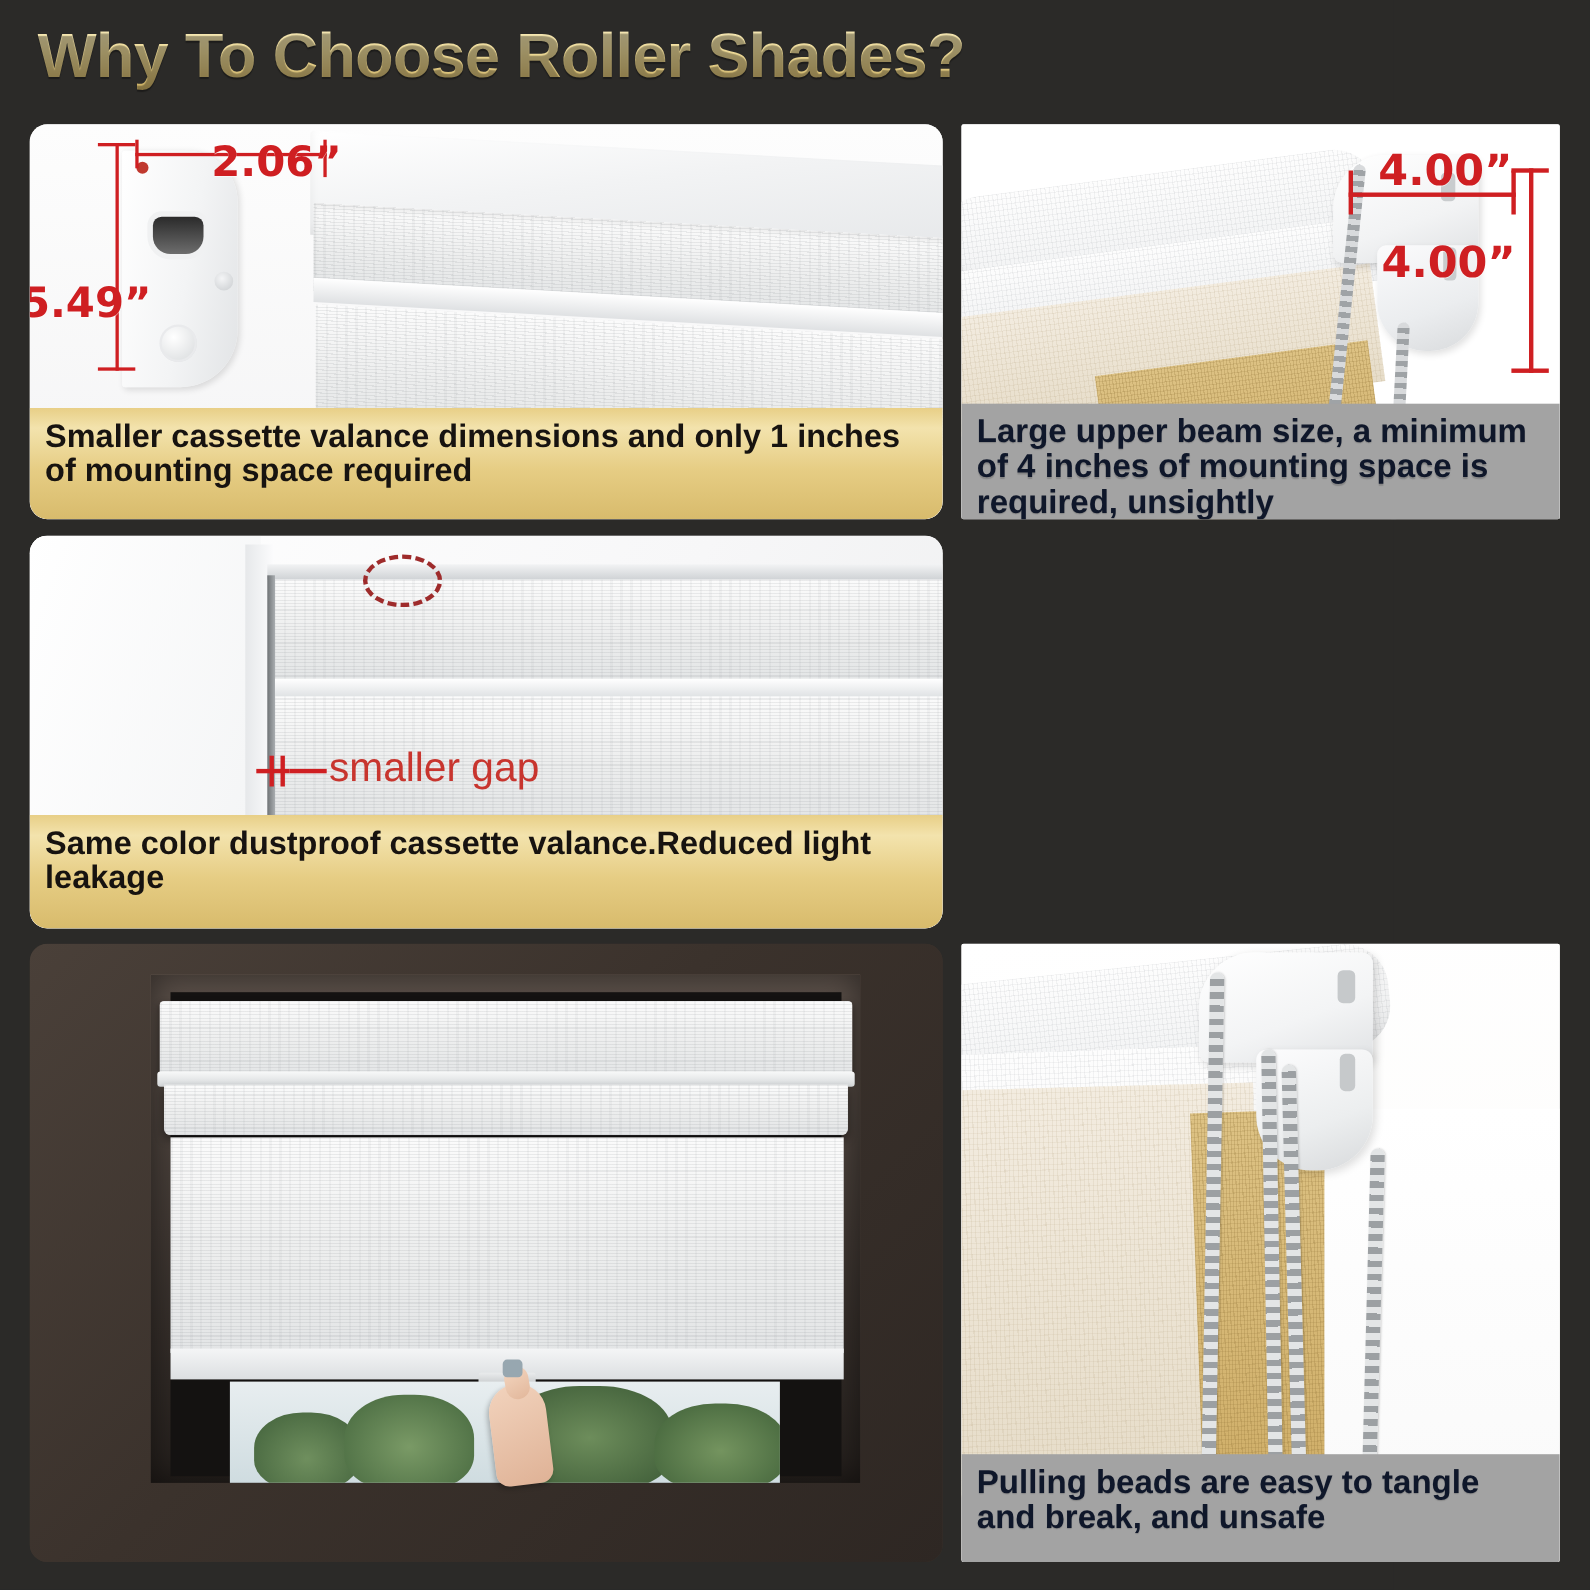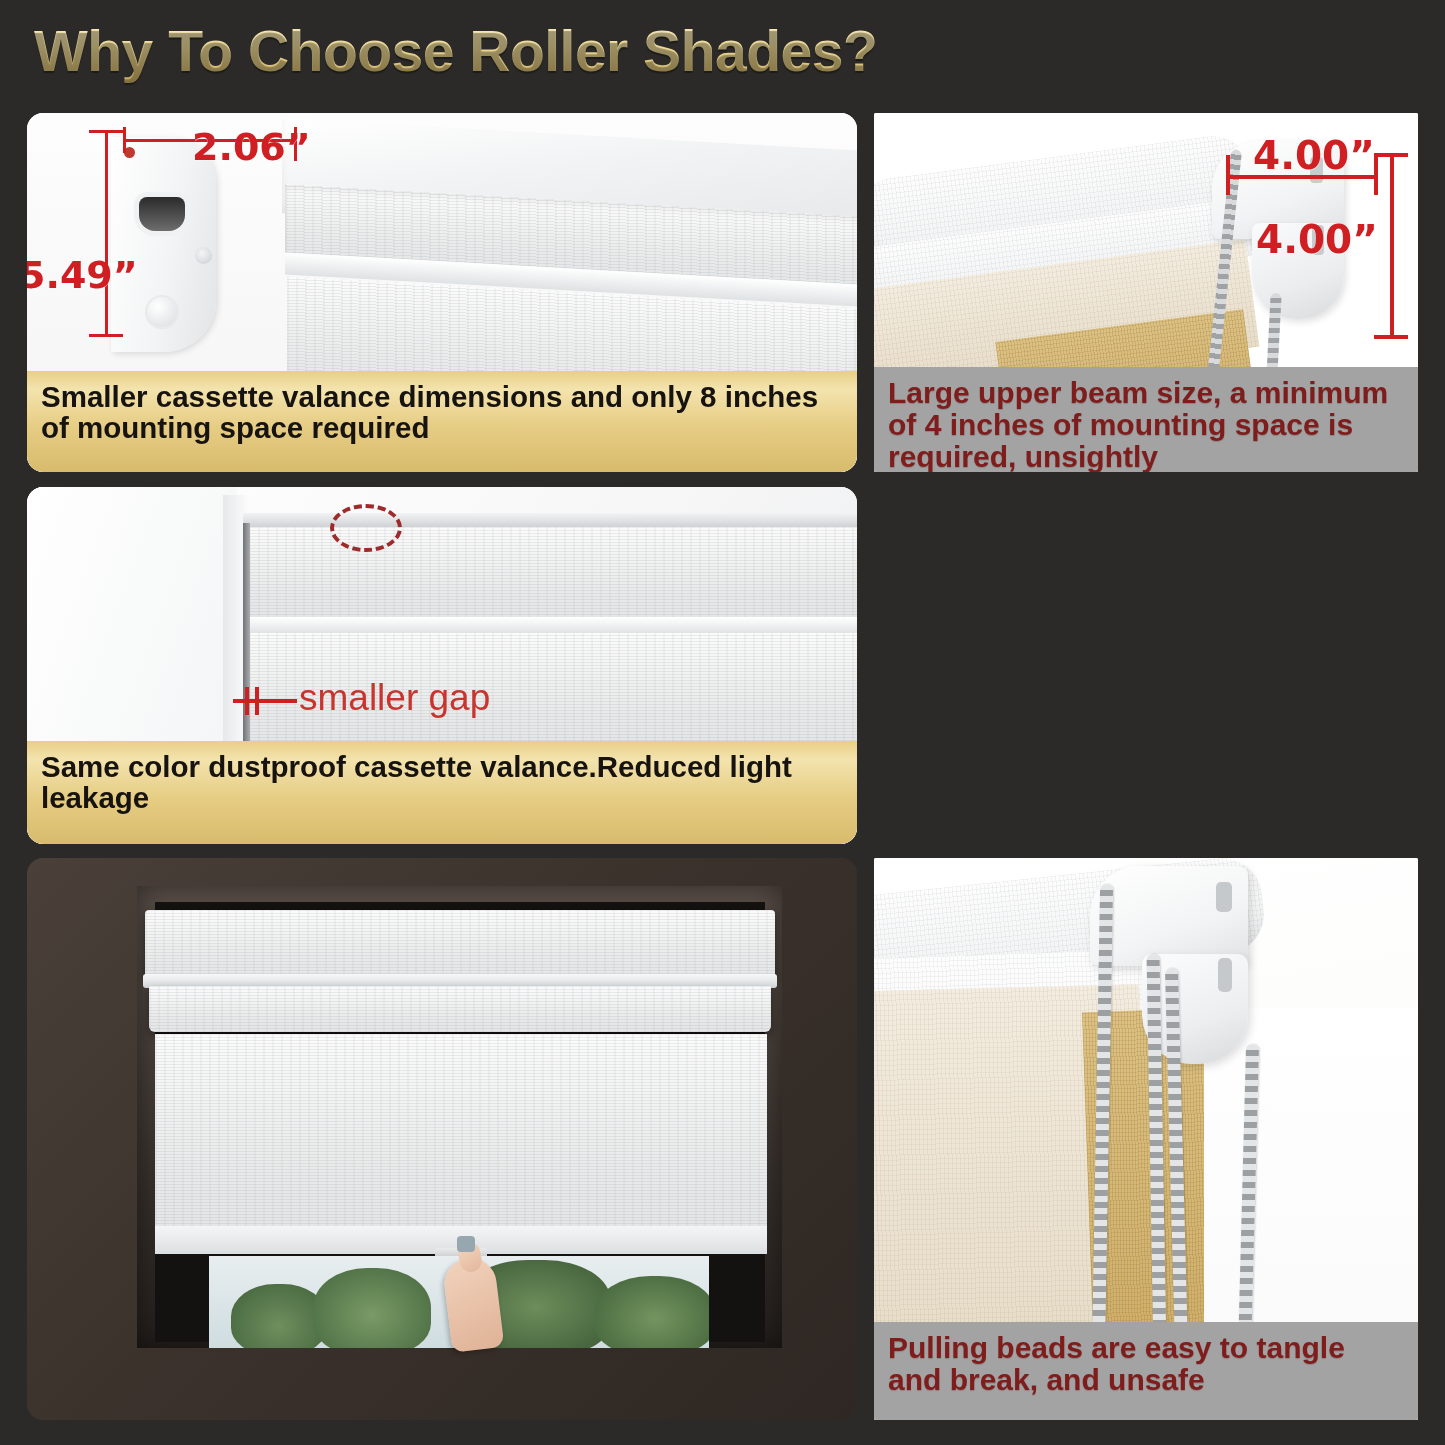--- a/index.html
+++ b/index.html
@@ -40,21 +40,21 @@
     line-height: 1.06;
   }
   .cap.gold {
     background: linear-gradient(180deg,#e8cf87 0%,#f3e3ad 18%,#e6cd84 55%,#d8bb6c 100%);
     color: #171310;
     font-size: 29.5px;
     border-radius: 0 0 16px 16px;
   }
   .cap.gray {
     background: #a3a3a3;
-    color: #7f1d1d;
+    color: #0f172a;
     font-size: 30px;
     text-shadow: 0 1px 1px rgba(0,0,0,0.18);
   }
 
   
   .tex-white {
     background:
       repeating-linear-gradient(90deg, rgba(150,155,160,0.11) 0 1px, rgba(0,0,0,0) 1px 4px),
       repeating-linear-gradient(0deg, rgba(150,155,160,0.10) 0 1px, rgba(0,0,0,0) 1px 5px),
       linear-gradient(180deg,#fdfdfd 0%,#f1f2f3 100%);
@@ -143,21 +143,21 @@
       <div class="dimline" style="left:96px; top:14px; width:3px; height:26px;"></div>
       <div class="dimline" style="left:267px; top:14px; width:3px; height:34px;"></div>
       <div class="dimtext" style="left:165px; top:12px; font-size:38px;">2.06”</div>
 
       <div class="dimline" style="left:78px; top:17px; width:3px; height:207px;"></div>
       <div class="dimline" style="left:62px; top:17px; width:34px; height:3px;"></div>
       <div class="dimline" style="left:62px; top:221px; width:34px; height:3px;"></div>
       <div class="dimtext" style="left:-8px; top:100px; font-size:38px;margin-top:40px;">5.49”</div>
     </div>
 
-    <div class="cap gold" style="height:101px;">Smaller cassette valance dimensions and only 8 inches of mounting space required</div>
+    <div class="cap gold" style="height:101px;">Smaller cassette valance dimensions and only 1 inches of mounting space required</div>
   </div>
 
   <div class="panel bad" style="left:874px; top:113px; width:544px; height:359px; background:#ffffff;">
     <div class="photo" style="background:#ffffff;">
 
       <div class="tex-white" style="position:absolute; left:-20px; top:44px; width:400px; height:86px;
                   transform:rotate(-7.5deg); border-radius:40px;
                   box-shadow:inset 0 -10px 14px rgba(0,0,0,0.07);"></div>
       <div class="tex-white" style="position:absolute; left:-20px; top:110px; width:400px; height:58px;
                   transform:rotate(-7.5deg);"></div>

